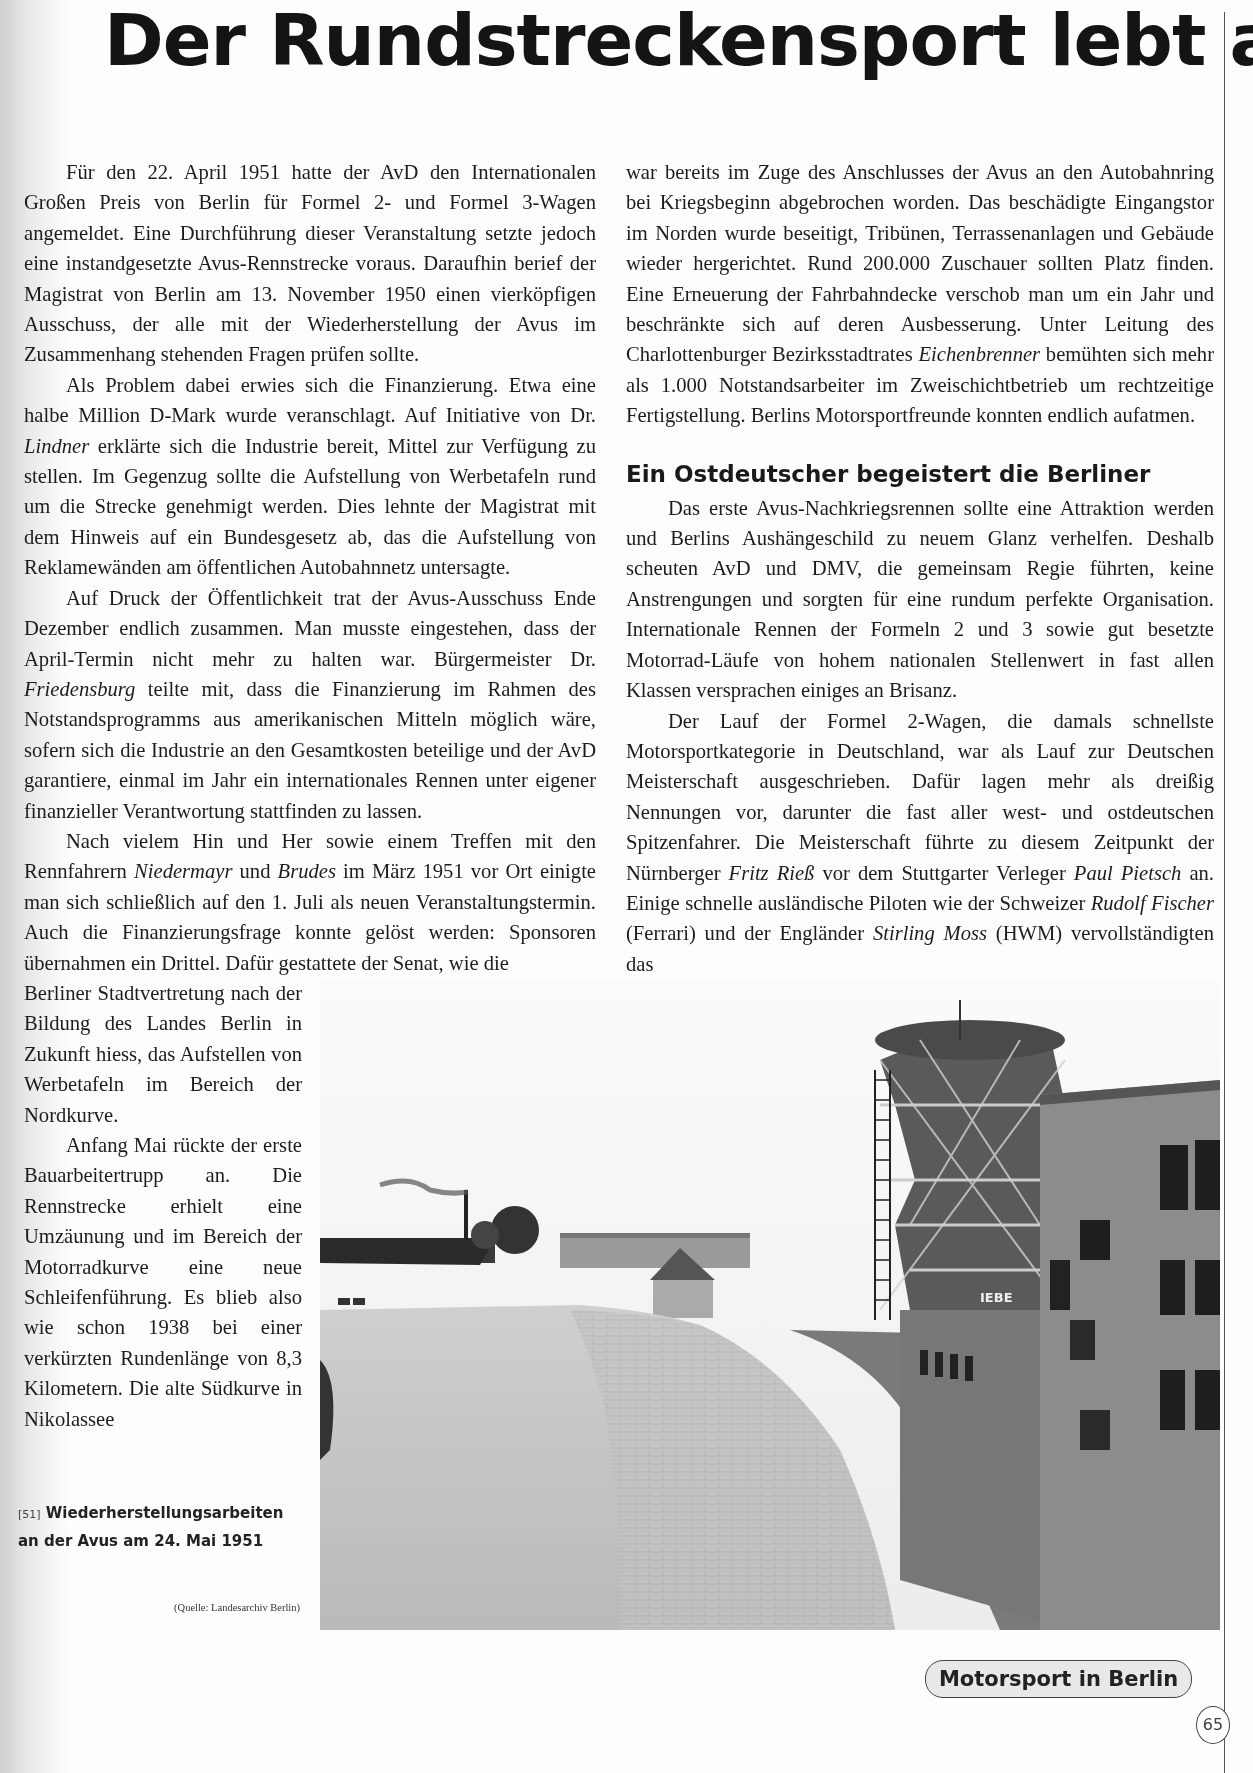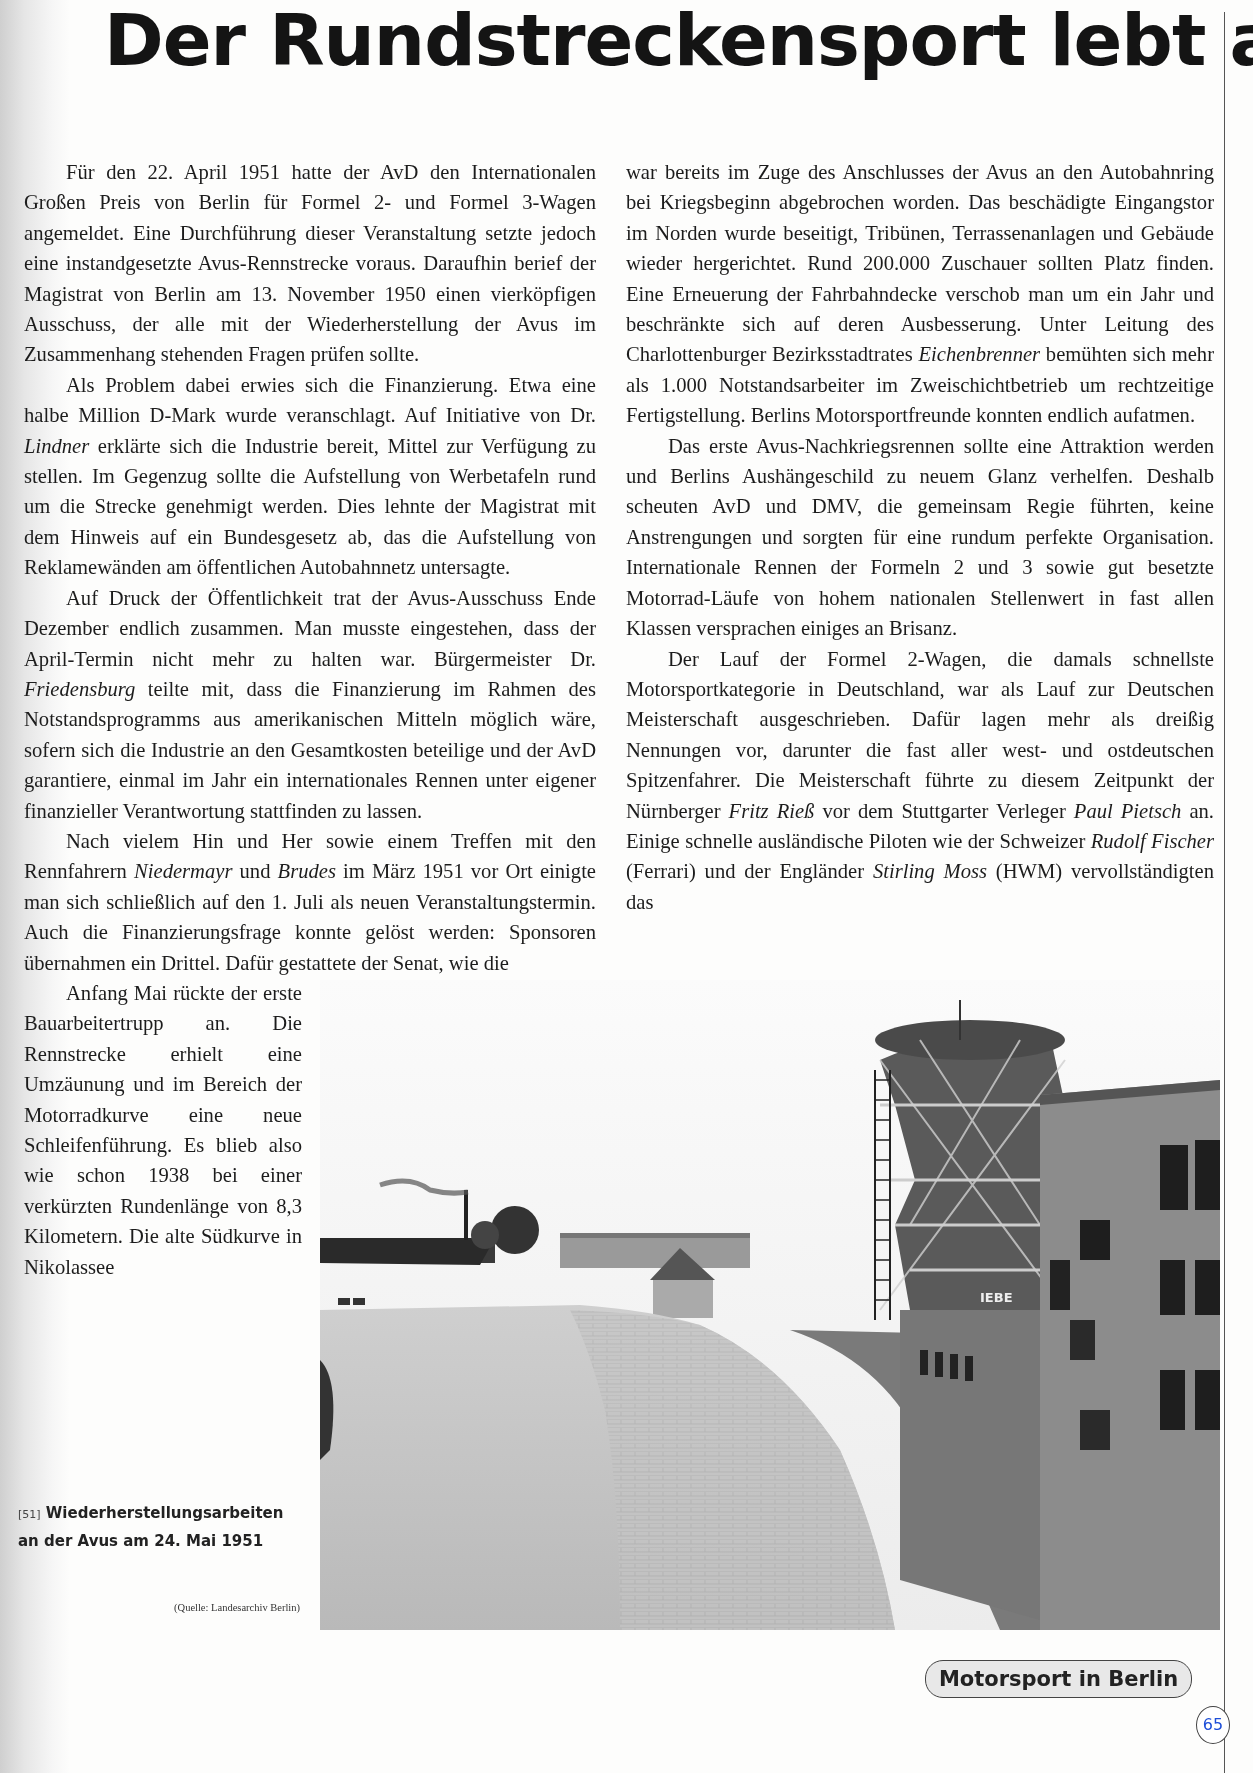--- a/index.html
+++ b/index.html
@@ -53,41 +53,43 @@
   .footer-pill {
     position: absolute; left: 925px; top: 1660px; width: 265px; height: 36px;
     border: 1.5px solid #444; border-radius: 18px; background: #e8e8e8;
     font-family: "DejaVu Sans", sans-serif; font-weight: bold; font-size: 21px;
     line-height: 36px; text-align: center; color: #222;
   }
   .page-num {
     position: absolute; left: 1196px; top: 1706px; width: 32px; height: 36px;
     border: 1.5px solid #444; border-radius: 50%; background: #fff;
     font-family: "DejaVu Sans", sans-serif; font-size: 16px; line-height: 36px;
-    text-align: center; color: #1d4ed8;
+    text-align: center; color: #404040;
   }
 </style>
 </head>
 <body>
 
 <div class="binding-shadow"></div>
 <div class="right-rule"></div>
 
 <h1 class="title" style="margin:0;">Der Rundstreckensport lebt auf</h1>
 
 <div class="col col-left">
   <p>Für den 22. April 1951 hatte der AvD den Internationalen Großen Preis von Berlin für Formel 2- und Formel 3-Wagen angemeldet. Eine Durchführung dieser Veranstaltung setzte jedoch eine instandgesetzte Avus-Rennstrecke voraus. Daraufhin berief der Magistrat von Berlin am 13. November 1950 einen vierköpfigen Ausschuss, der alle mit der Wiederherstellung der Avus im Zusammenhang stehenden Fragen prüfen sollte.</p>
   <p><span>Als Problem dabei erwies sich die Finanzierung. Etwa eine halbe Million D-Mark wurde veranschlagt. Auf Initiative von Dr. </span><em>Lindner</em><span> erklärte sich die Industrie bereit, Mittel zur Verfügung zu stellen. Im Gegenzug sollte die Aufstellung von Werbetafeln rund um die Strecke genehmigt werden. Dies lehnte der Magistrat mit dem Hinweis auf ein Bundesgesetz ab, das die Aufstellung von Reklamewänden am öffentlichen Autobahnnetz untersagte.</span></p>
   <p><span>Auf Druck der Öffentlichkeit trat der Avus-Ausschuss Ende Dezember endlich zusammen. Man musste eingestehen, dass der April-Termin nicht mehr zu halten war. Bürgermeister Dr. </span><em>Friedensburg</em><span> teilte mit, dass die Finanzierung im Rahmen des Notstandsprogramms aus amerikanischen Mitteln möglich wäre, sofern sich die Industrie an den Gesamtkosten beteilige und der AvD garantiere, einmal im Jahr ein internationales Rennen unter eigener finanzieller Verantwortung stattfinden zu lassen.</span></p>
   <p><span>Nach vielem Hin und Her sowie einem Treffen mit den Rennfahrern </span><em>Niedermayr</em><span> und </span><em>Brudes</em><span> im März 1951 vor Ort einigte man sich schließlich auf den 1. Juli als neuen Veranstaltungstermin. Auch die Finanzierungsfrage konnte gelöst werden: Sponsoren übernahmen ein Drittel. Dafür gestattete der Senat, wie die</span></p>
+  <p class="noindent narrow">Berliner Stadtvertretung nach der Bildung des Landes Berlin in Zukunft hiess, das Aufstellen von Werbetafeln im Bereich der Nordkurve.</p>
   <p class="narrow">Anfang Mai rückte der erste Bauarbeitertrupp an. Die Rennstrecke erhielt eine Umzäunung und im Bereich der Motorradkurve eine neue Schleifenführung. Es blieb also wie schon 1938 bei einer verkürzten Rundenlänge von 8,3 Kilometern. Die alte Südkurve in Nikolassee</p>
 </div>
 
 <div class="col col-right">
   <p class="noindent"><span>war bereits im Zuge des Anschlusses der Avus an den Autobahnring bei Kriegsbeginn abgebrochen worden. Das beschädigte Eingangstor im Norden wurde beseitigt, Tribünen, Terrassenanlagen und Gebäude wieder hergerichtet. Rund 200.000 Zuschauer sollten Platz finden. Eine Erneuerung der Fahrbahndecke verschob man um ein Jahr und beschränkte sich auf deren Ausbesserung. Unter Leitung des Charlottenburger Bezirksstadtrates </span><em>Eichenbrenner</em><span> bemühten sich mehr als 1.000 Notstandsarbeiter im Zweischichtbetrieb um rechtzeitige Fertigstellung. Berlins Motorsportfreunde konnten endlich aufatmen.</span></p>
+  <div class="subhead">Ein Ostdeutscher begeistert die Berliner</div>
   <p>Das erste Avus-Nachkriegsrennen sollte eine Attraktion werden und Berlins Aushängeschild zu neuem Glanz verhelfen. Deshalb scheuten AvD und DMV, die gemeinsam Regie führten, keine Anstrengungen und sorgten für eine rundum perfekte Organisation. Internationale Rennen der Formeln 2 und 3 sowie gut besetzte Motorrad-Läufe von hohem nationalen Stellenwert in fast allen Klassen versprachen einiges an Brisanz.</p>
   <p><span>Der Lauf der Formel 2-Wagen, die damals schnellste Motorsportkategorie in Deutschland, war als Lauf zur Deutschen Meisterschaft ausgeschrieben. Dafür lagen mehr als dreißig Nennungen vor, darunter die fast aller west- und ostdeutschen Spitzenfahrer. Die Meisterschaft führte zu diesem Zeitpunkt der Nürnberger </span><em>Fritz Rieß</em><span> vor dem Stuttgarter Verleger </span><em>Paul Pietsch</em><span> an. Einige schnelle ausländische Piloten wie der Schweizer </span><em>Rudolf Fischer</em><span> (Ferrari) und der Engländer </span><em>Stirling Moss</em><span> (HWM) vervollständigten das</span></p>
 </div>
 
 <svg class="photo" viewBox="0 0 900 650" preserveAspectRatio="none">
   <defs>
     <linearGradient id="sky" x1="0" y1="0" x2="0" y2="1">
       <stop offset="0" stop-color="#fbfbfb"></stop>
       <stop offset="1" stop-color="#ececec"></stop>
     </linearGradient>

